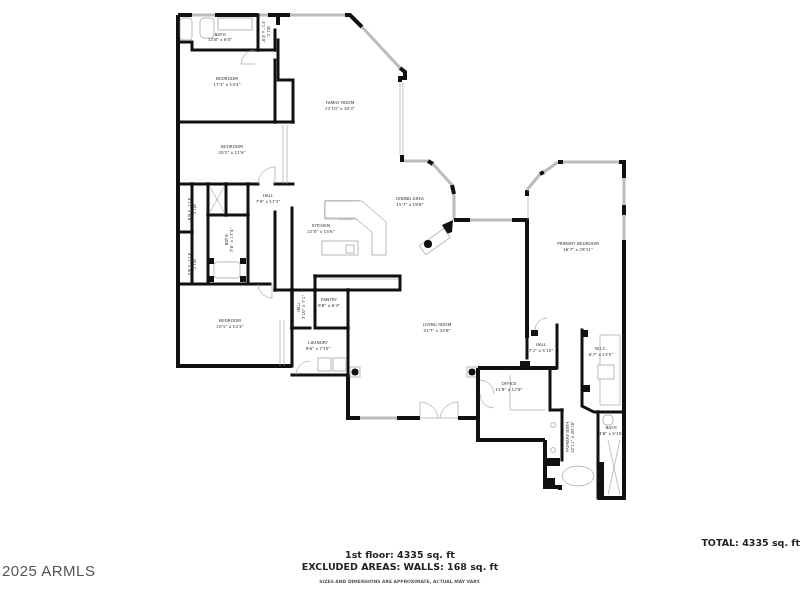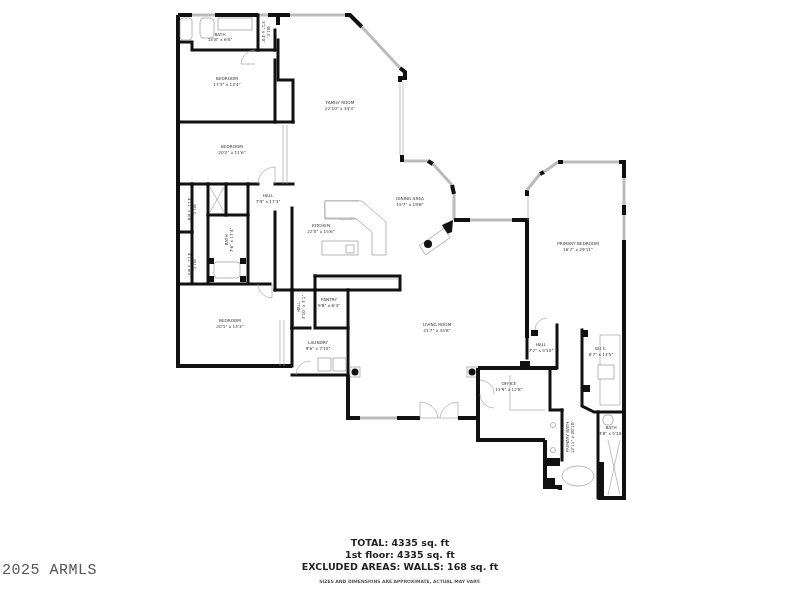--- a/index.html
+++ b/index.html
@@ -7,25 +7,25 @@
   #plan { position: absolute; left: 0; top: 0; width: 800px; height: 599px; }
   .wall { stroke: #111; stroke-width: 3; fill: none; stroke-linecap: square; }
   .wall-thick { stroke: #111; stroke-width: 4; fill: none; }
   .win { stroke: #bbb; stroke-width: 3; fill: none; }
   .thin { stroke: #999; stroke-width: 0.6; fill: none; }
   .fix { stroke: #888; stroke-width: 0.6; fill: #fff; }
   .blk { fill: #111; }
   .room-label { font-family: "DejaVu Sans", sans-serif; font-size: 4.2px; fill: #333; text-anchor: middle; }
   .room-dim { font-family: "DejaVu Sans", sans-serif; font-size: 4.2px; fill: #333; text-anchor: middle; }
   .summary { position: absolute; left: 0; width: 800px; text-align: center; color: #222; font-family: "DejaVu Sans", sans-serif; font-weight: bold; }
-  .total { top: 537px; font-size: 9.5px; font-weight: bold; }
+  .total { top: 537px; font-size: 9.5px; font-weight: bold; text-align: right; }
   .floor { top: 549px; font-size: 9.5px; }
   .excluded { top: 561px; font-size: 9.5px; }
   .disclaimer { top: 579px; font-size: 4.5px; color: #555; }
-  .watermark { position: absolute; left: 2px; top: 562px; font-family: Liberation Mono, monospace; font-size: 15px; color: #555; letter-spacing: 0.5px; }
+  .watermark { position: absolute; left: 2px; top: 562px; font-family: Liberation Sans, sans-serif; font-size: 15px; color: #555; letter-spacing: 0.5px; }
 </style>
 </head>
 <body>
 
 <svg id="plan" viewBox="0 0 800 599">
 
   <g>
 
     <path class="wall-thick" d="M178 15 L178 366 L292 366"></path>
 

